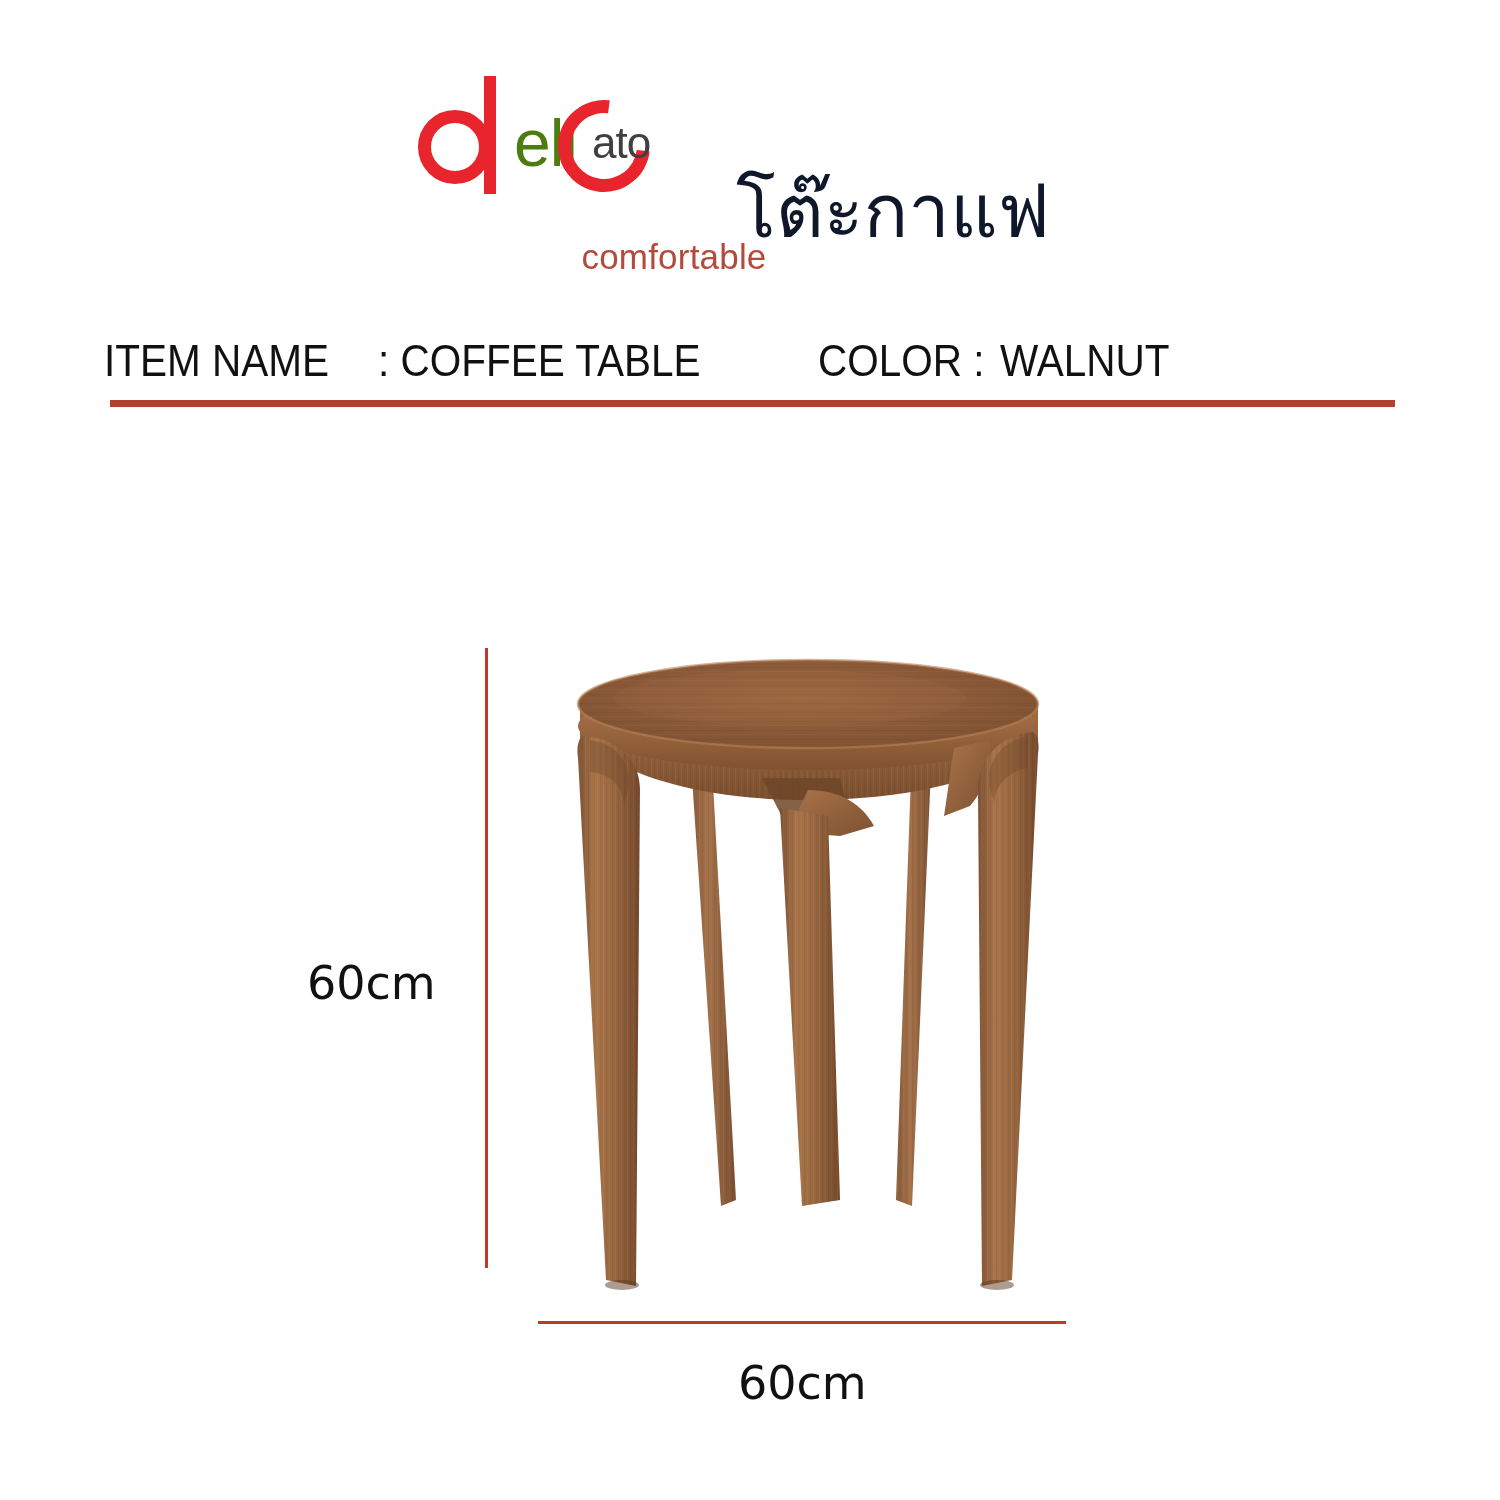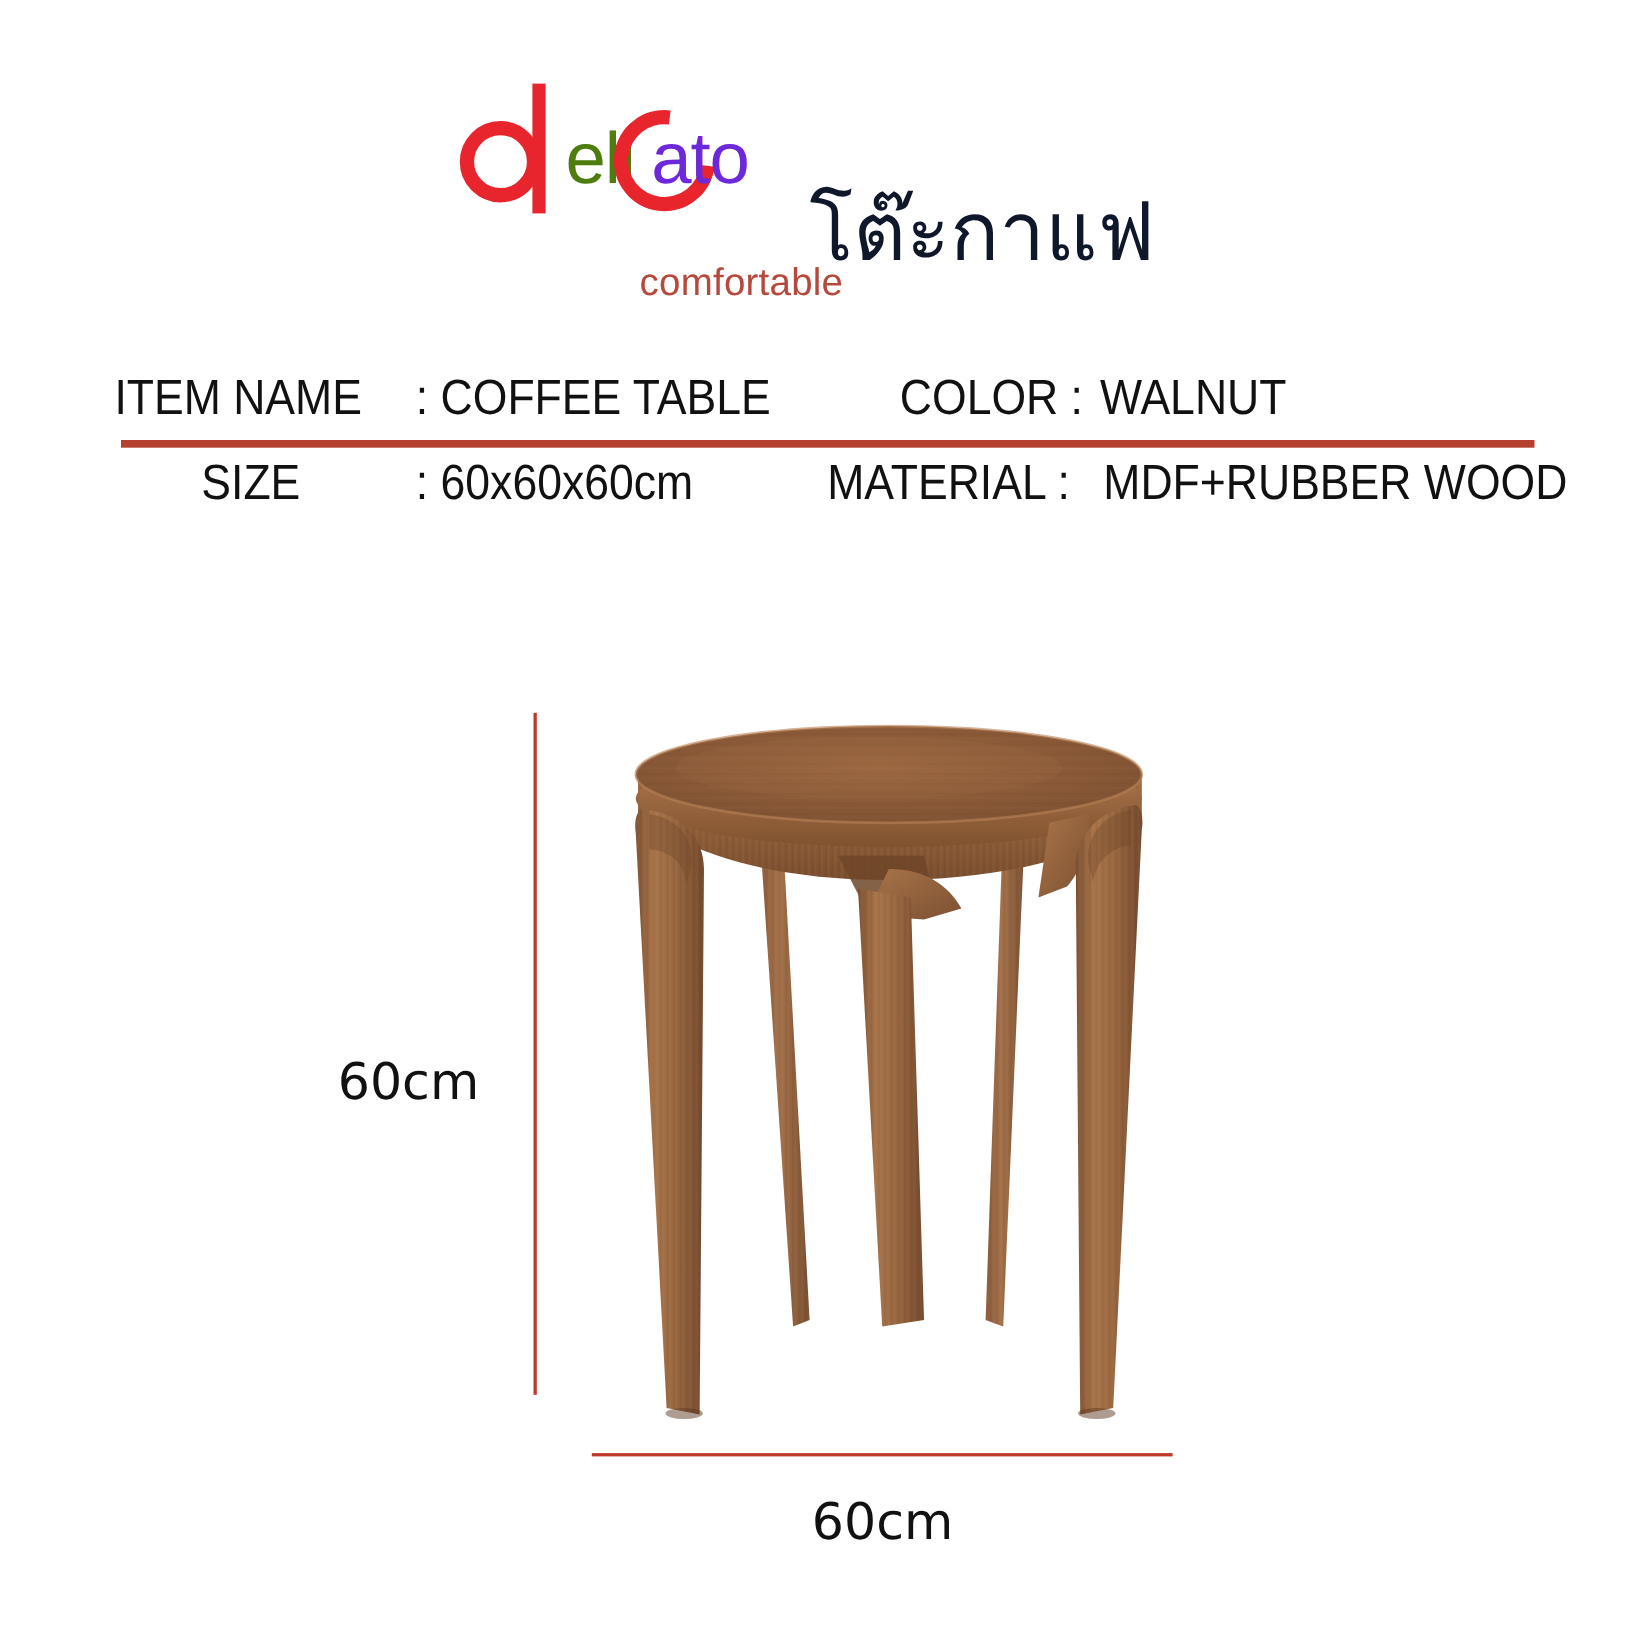--- a/index.html
+++ b/index.html
@@ -72,23 +72,23 @@
     border: 13px solid #e8252c;
     border-radius: 50%;
     box-sizing: border-box;
     border-right-color: transparent;
     transform: rotate(-38deg);
   }
   .logo-ato {
     position: absolute;
     left: 180px;
     top: 38px;
-    font-size: 66px;
+    font-size: 44px;
     line-height: 66px;
-    color: #6d28d9;
+    color: #404040;
     letter-spacing: -1px;
     font-family: "Liberation Sans", sans-serif;
   }
   .thai-title {
     position: absolute;
     left: 736px;
     top: 96px;
     font-size: 74px;
     line-height: 86px;
     color: #0f172a;
@@ -226,26 +226,20 @@
 
 <div class="spec">
 
   <div class="spec-row">
     <div class="spec-cell c-item-label">ITEM NAME</div>
     <div class="spec-cell c-item-value">: COFFEE TABLE</div>
     <div class="spec-cell c-color-label">COLOR :</div>
     <div class="spec-cell c-color-value">WALNUT</div>
   </div>
 
-  <div class="spec-row">
-    <div class="spec-cell c-size-label">SIZE</div>
-    <div class="spec-cell c-size-value">: 60x60x60cm</div>
-    <div class="spec-cell c-mat-label">MATERIAL :</div>
-    <div class="spec-cell c-mat-value">MDF+RUBBER WOOD</div>
-  </div>
 </div>
 
 <div class="spec-divider"></div>
 
 <div class="product">
 
   <div class="dim-v"></div>
   <div class="dim-h"></div>
 
   <div class="dim-label-v">60cm</div>

